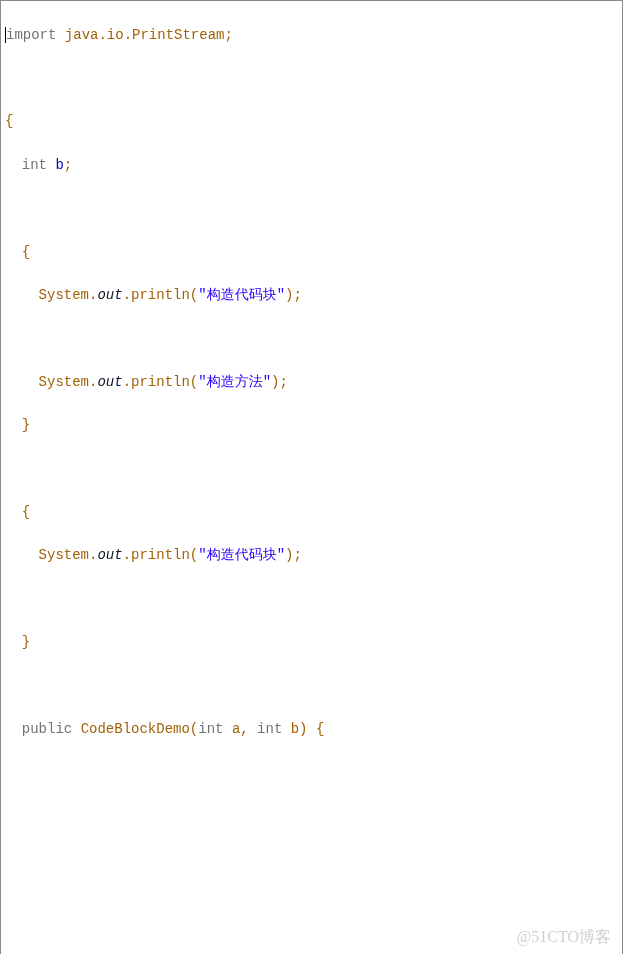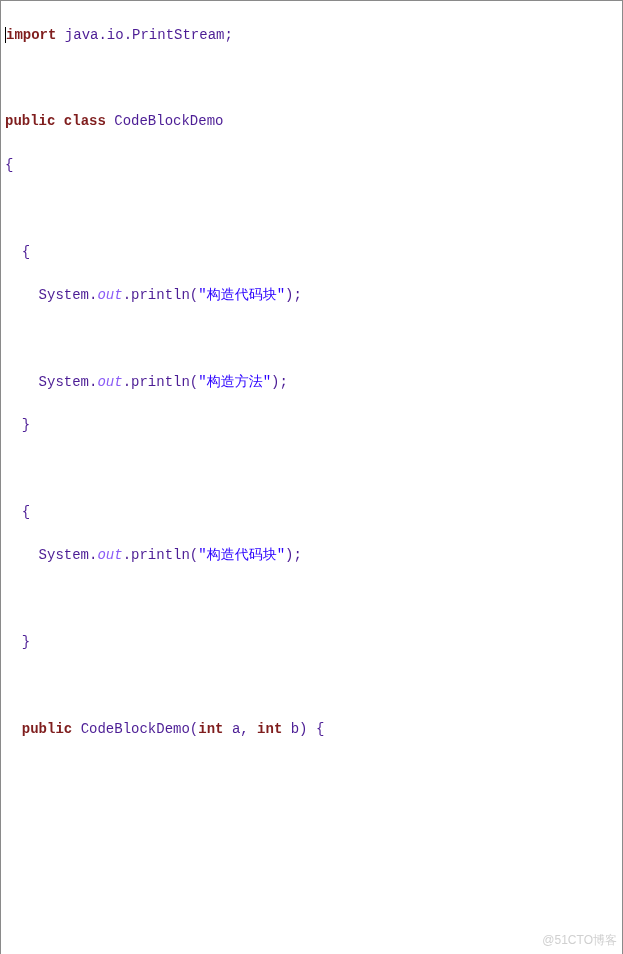--- a/index.html
+++ b/index.html
@@ -12,43 +12,43 @@
     width: 623px;
   }
   .editor {
     border: 1px solid #8a8a8a;
     box-sizing: border-box;
     padding: 2px 4px;
     white-space: pre;
     overflow: hidden;
   }
   .line { min-height: 1.55em; }
-  .kw { color: #7f1d1d; font-weight: bold; }   
+  .kw { color: #737373; font-weight: normal; }   
   .fld { color: #0000c0; }                     
-  .it { color: #8b5cf6; font-style: italic; }  
+  .it { color: #0f172a; font-style: italic; }  
   .str { color: #2a00ff; }                     
-  .pl { color: #4c1d95; }                         
+  .pl { color: #a16207; }                         
   .watermark {
     position: fixed;
-    right: 6px;
+    right: 12px;
     bottom: 4px;
     color: #d0d0d0;
-    font-size: 12px;
-    font-family: Liberation Sans, sans-serif;
+    font-size: 16px;
+    font-family: Liberation Serif, serif;
   }
   .caret { border-left: 1px solid #000; }
 </style>
 </head>
 <body>
 
 <div class="editor">
 <div class="line"><span class="caret"></span><span class="kw">import</span><span class="pl"> java.io.PrintStream;</span></div>
 <div class="line"> </div>
-<div class="line"><span class="kw">public</span><span class="pl"> </span><span class="kw">class</span><span class="pl"> CodeBlockDemo</span></div>
 <div class="line"><span class="pl">{</span></div>
+<div class="line"><span class="pl">  </span><span class="kw">int</span><span class="pl"> </span><span class="fld">b</span><span class="pl">;</span></div>
 <div class="line"> </div>
 <div class="line"><span class="pl">  </span><span class="pl">{</span></div>
 <div class="line"><span class="pl">    </span><span class="pl">System.</span><span class="it">out</span><span class="pl">.println(</span><span class="str">"构造代码块"</span><span class="pl">);</span></div>
 <div class="line"> </div>
 <div class="line"><span class="pl">    </span><span class="pl">System.</span><span class="it">out</span><span class="pl">.println(</span><span class="str">"构造方法"</span><span class="pl">);</span></div>
 <div class="line"><span class="pl">  </span><span class="pl">}</span></div>
 <div class="line"> </div>
 <div class="line"><span class="pl">  </span><span class="pl">{</span></div>
 <div class="line"><span class="pl">    </span><span class="pl">System.</span><span class="it">out</span><span class="pl">.println(</span><span class="str">"构造代码块"</span><span class="pl">);</span></div>
 <div class="line"> </div>

